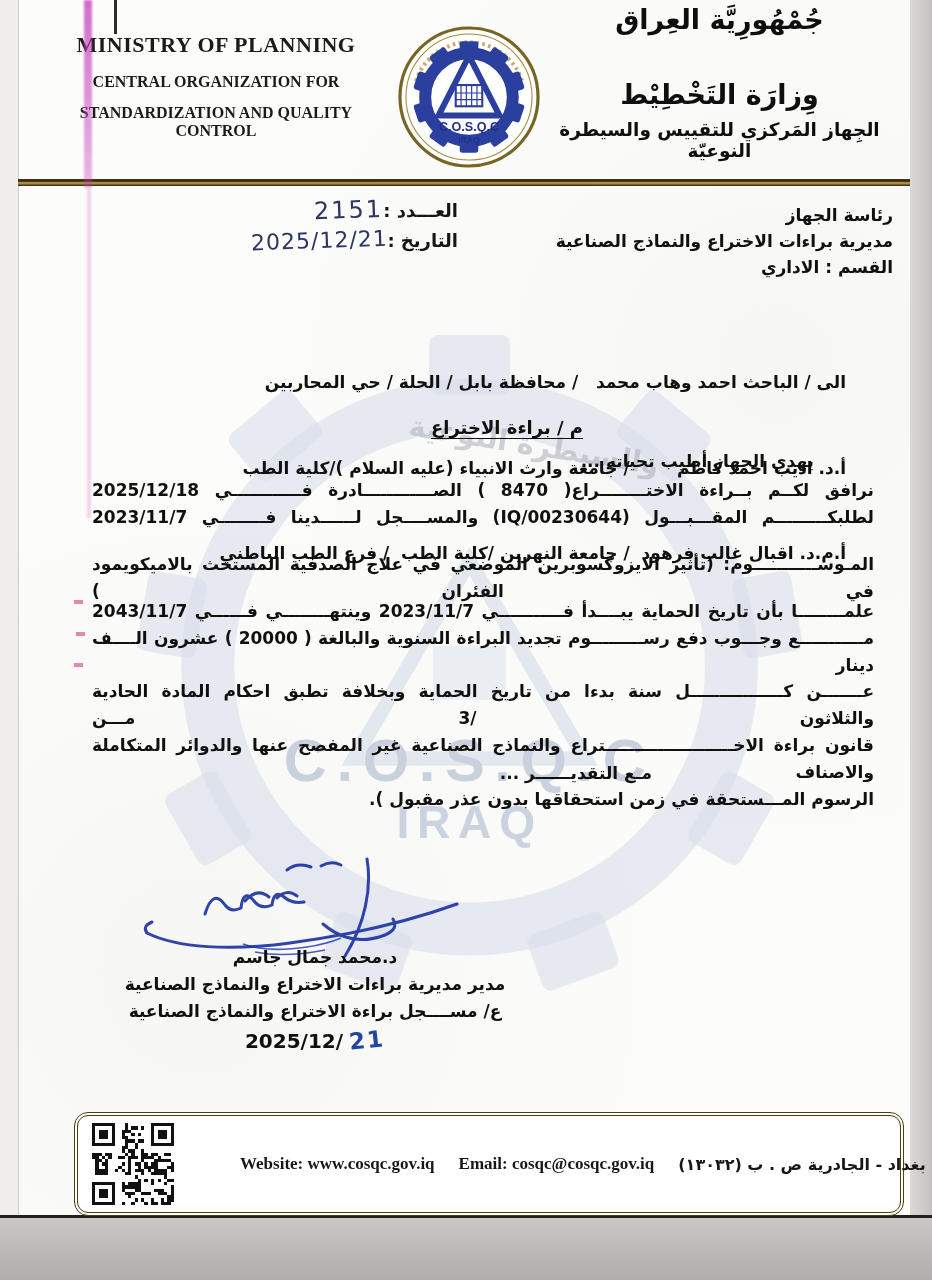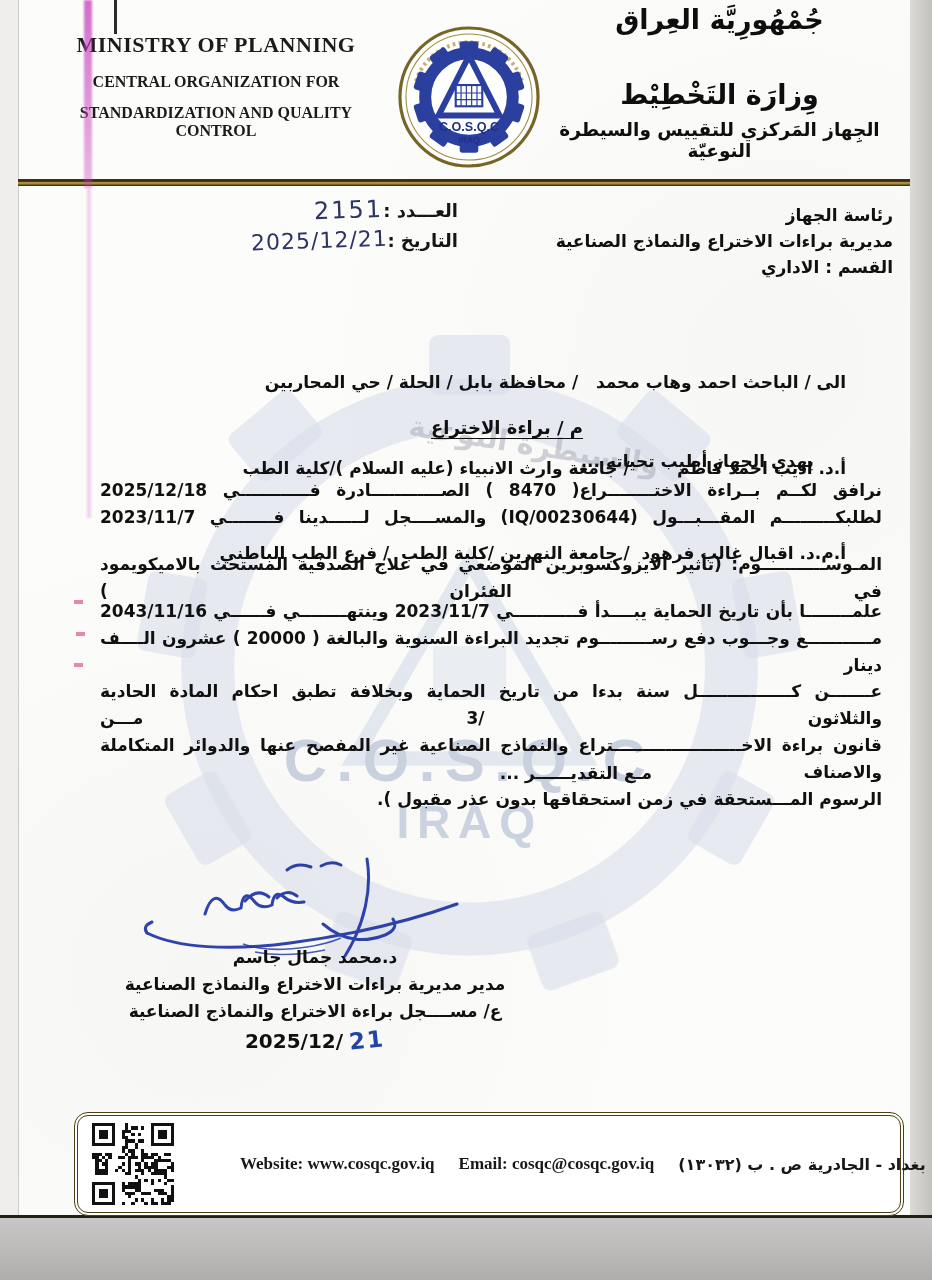--- a/index.html
+++ b/index.html
@@ -44,21 +44,21 @@
   .issuer{position:absolute;right:39px;top:202px;width:430px;direction:rtl;text-align:right;
           font-weight:bold;font-size:17px;line-height:26px;color:#101010;}
 
   .addressees{position:absolute;right:86px;top:311px;width:706px;direction:rtl;text-align:right;
               font-weight:bold;font-size:17px;line-height:28.5px;white-space:pre-wrap;color:#101010;}
 
   .subject-title{position:absolute;left:372px;top:417px;width:270px;text-align:center;direction:rtl;
                  font-weight:bold;font-size:18px;text-decoration:underline;text-underline-offset:4px;color:#101010;}
   .greeting{position:absolute;right:118px;top:451px;direction:rtl;font-weight:bold;font-size:17px;color:#101010;}
 
-  .bodytext{position:absolute;left:100px;width:782px;direction:rtl;font-weight:bold;font-size:17px;color:#101010;}
+  .bodytext{position:absolute;left:92px;width:782px;direction:rtl;font-weight:bold;font-size:17px;color:#101010;}
   .bodytext .jline{text-align:justify;text-align-last:justify;line-height:27px;}
   .bodytext .rline{text-align:right;text-align-last:right;line-height:27px;}
   .p1{top:477px;}
   .mawsoom{top:551px;}
   .p2{top:598px;}
   .p2 .jline,.p2 .rline{line-height:26.8px;}
 
   .closing{position:absolute;left:452px;top:763px;width:200px;direction:rtl;text-align:right;
            font-weight:bold;font-size:17px;color:#101010;}
 
@@ -190,21 +190,21 @@
   <div class="bodytext p1 z1">
     <div class="jline">نرافق لكــم بــراءة الاختــــــــراع( 8470 ) الصــــــــــــادرة فــــــــــــي 2025/12/18</div>
     <div class="jline">لطلبكـــــــــم المقـــبـــول (IQ/00230644) والمســــجل لــــــدينا فــــــــي 2023/11/7</div>
   </div>
 
   <div class="bodytext mawsoom z1">
     <div class="jline">المـوســـــــــــوم: (تأثير الايزوكسوبرين الموضعي في علاج الصدفية المستحث بالاميكويمود في الفئران )</div>
   </div>
 
   <div class="bodytext p2 z1">
-    <div class="jline">علمــــــــا بأن تاريخ الحماية يبــــدأ فـــــــــــي 2023/11/7 وينتهــــــــي فــــــي 2043/11/16</div>
+    <div class="jline">علمــــــــا بأن تاريخ الحماية يبــــدأ فـــــــــــي 2023/11/7 وينتهــــــــي فــــــي 2043/11/7</div>
     <div class="jline">مـــــــــــع وجـــوب دفع رســـــــــوم تجديد البراءة السنوية والبالغة ( 20000 ) عشرون الــــف دينار</div>
     <div class="jline">عـــــــن كــــــــــــــــل سنة بدءا من تاريخ الحماية وبخلافة تطبق احكام المادة الحادية والثلاثون /3 مـــن</div>
     <div class="jline">قانون براءة الاخــــــــــــــــــــــتراع والنماذج الصناعية غير المفصح عنها والدوائر المتكاملة والاصناف</div>
     <div class="rline">الرسوم المـــستحقة في زمن استحقاقها بدون عذر مقبول ).</div>
   </div>
 
   <div class="closing z1">مـع التقديــــــر ...</div>
 
 
   <svg class="signature-ink z1" viewBox="0 0 340 102">

